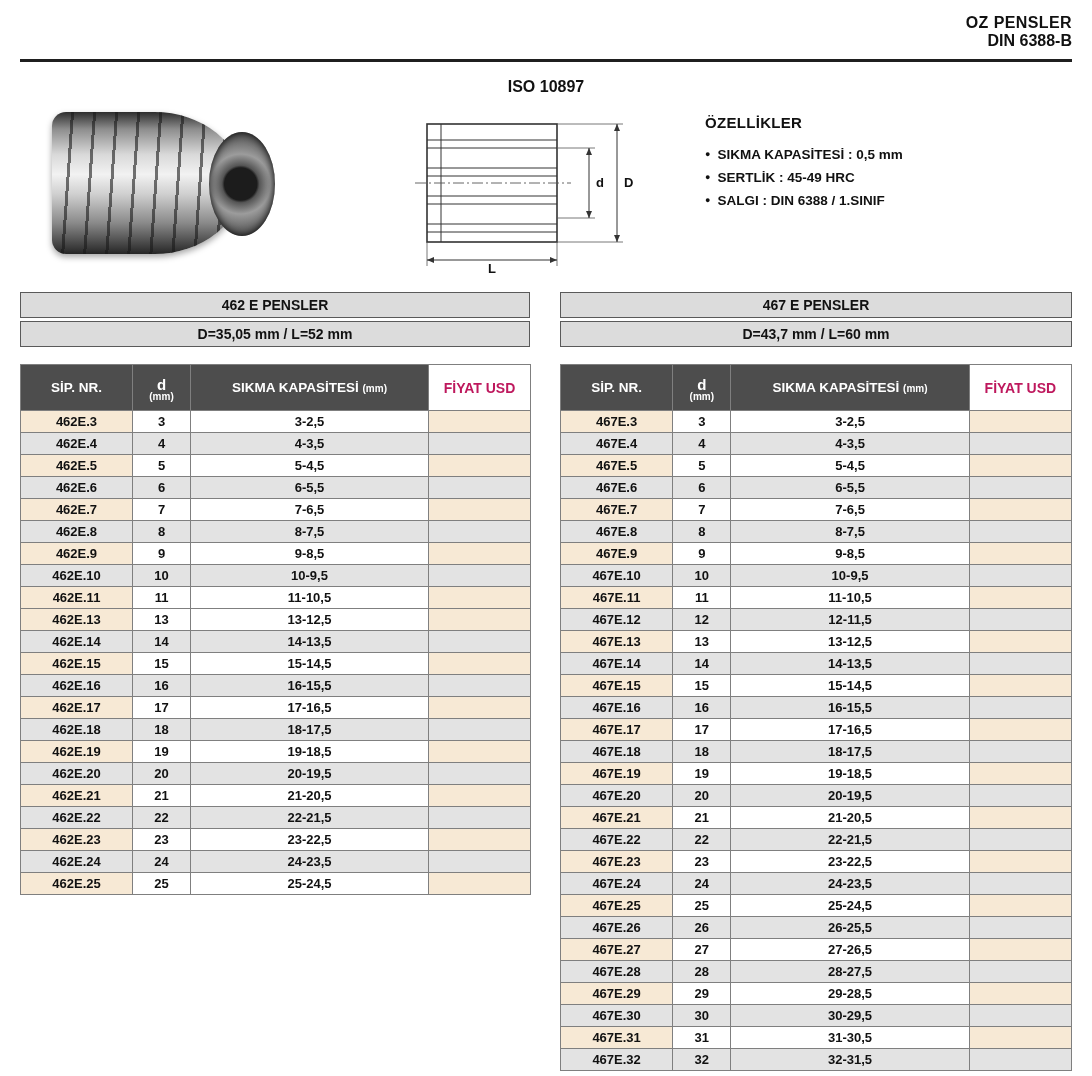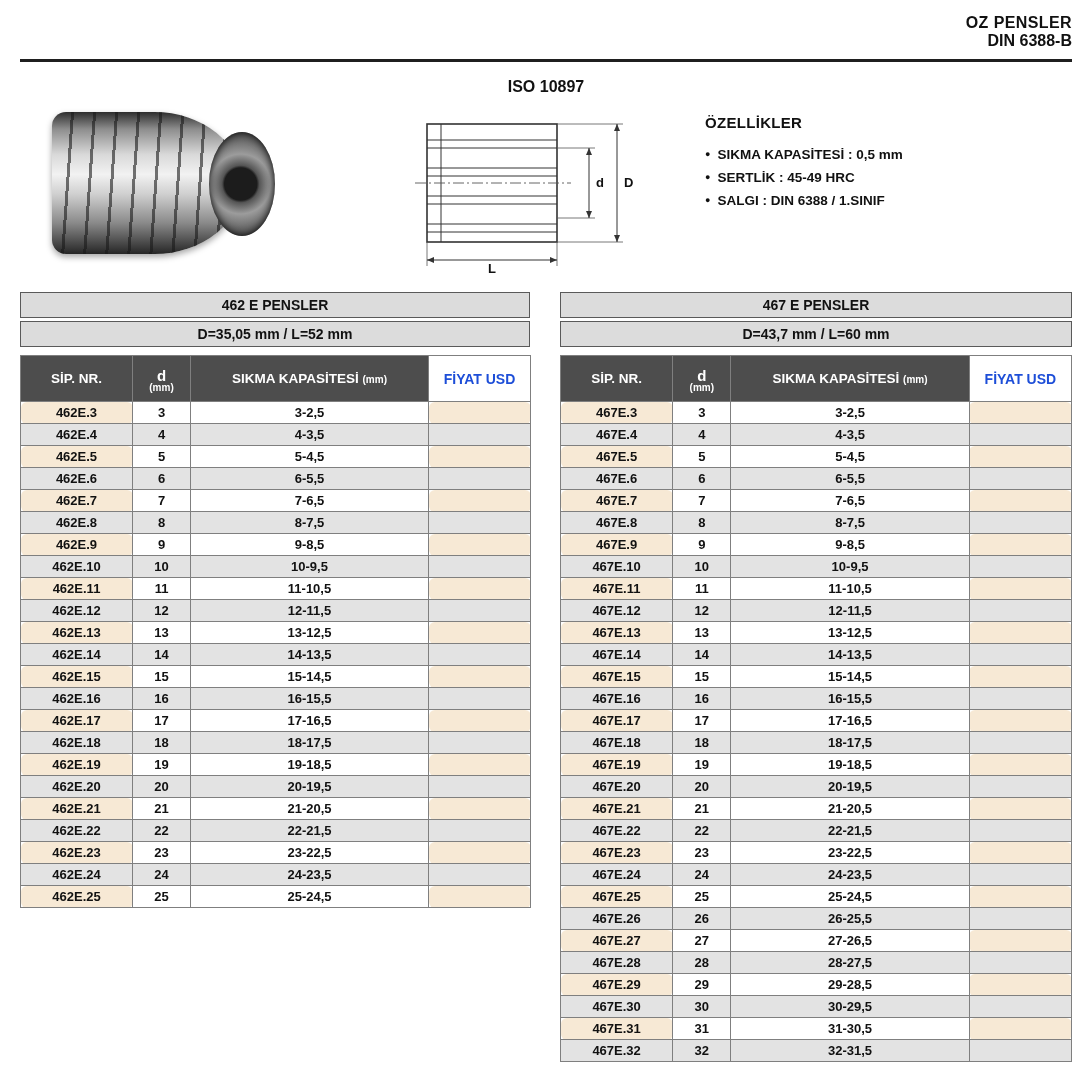--- a/index.html
+++ b/index.html
@@ -56,38 +56,38 @@
   
   .tables-row { display:flex; margin-top:16px; gap:30px; }
   .pricetable { width:510px; }
   .pricetable.right { width:513px; }
 
   .tbar {
     height:26px; line-height:24px; text-align:center;
     border:1px solid #5a5a5a; background:#dcdcdc;
     font-size:14px; font-weight:bold; margin-bottom:3px;
   }
-  .tbar.subtitle { margin-bottom:8px; }
+  .tbar.subtitle { margin-bottom:17px; }
 
   table { border-collapse:collapse; width:100%; table-layout:fixed; }
   th, td { border:1px solid #7f7f7f; text-align:center; }
   thead th {
     height:46px; background:#4d4d4d; color:#fff;
     font-size:13.5px; font-weight:bold; vertical-align:middle;
   }
-  thead th.c3 { background:#ffffff; color:#1d4ed8; font-size:14px; }
+  thead th.c3 { background:#ffffff; color:#be185d; font-size:14px; }
   th .small { font-size:10px; font-weight:bold; }
   th .dbig  { font-size:15px; display:block; line-height:14px; margin-top:4px; }
   th .dsub  { font-size:10px; display:block; line-height:10px; }
 
   col.c0 { width:112px; } col.c1 { width:58px; }
   col.c2 { width:238px; } col.c3 { width:102px; }
 
   tbody td { height:22px; font-size:13px; font-weight:bold; padding:0 2px; }
-  tr.odd  td.c0, tr.odd td.c3 { background:#f7e9d5;border-radius:6px; }
+  tr.odd  td.c0, tr.odd td.c3 { background:#f7e9d5; }
   tr.odd  td.c1, tr.odd td.c2 { background:#ffffff; }
   tr.even td { background:#e3e3e3; }
 </style>
 </head>
 <body>
 
 <div class="page">
 
   <div class="topbar">
     <div class="brand">OZ PENSLER</div>
@@ -239,26 +239,20 @@
               <td class="c1">10</td>
               <td class="c2">10-9,5</td>
               <td class="c3"></td>
             </tr>
             <tr class="odd">
               <td class="c0">462E.11</td>
               <td class="c1">11</td>
               <td class="c2">11-10,5</td>
               <td class="c3"></td>
             </tr>
-            <tr class="even">
-              <td class="c0">462E.12</td>
-              <td class="c1">12</td>
-              <td class="c2">12-11,5</td>
-              <td class="c3"></td>
-            </tr>
             <tr class="odd">
               <td class="c0">462E.13</td>
               <td class="c1">13</td>
               <td class="c2">13-12,5</td>
               <td class="c3"></td>
             </tr>
             <tr class="even">
               <td class="c0">462E.14</td>
               <td class="c1">14</td>
               <td class="c2">14-13,5</td>

